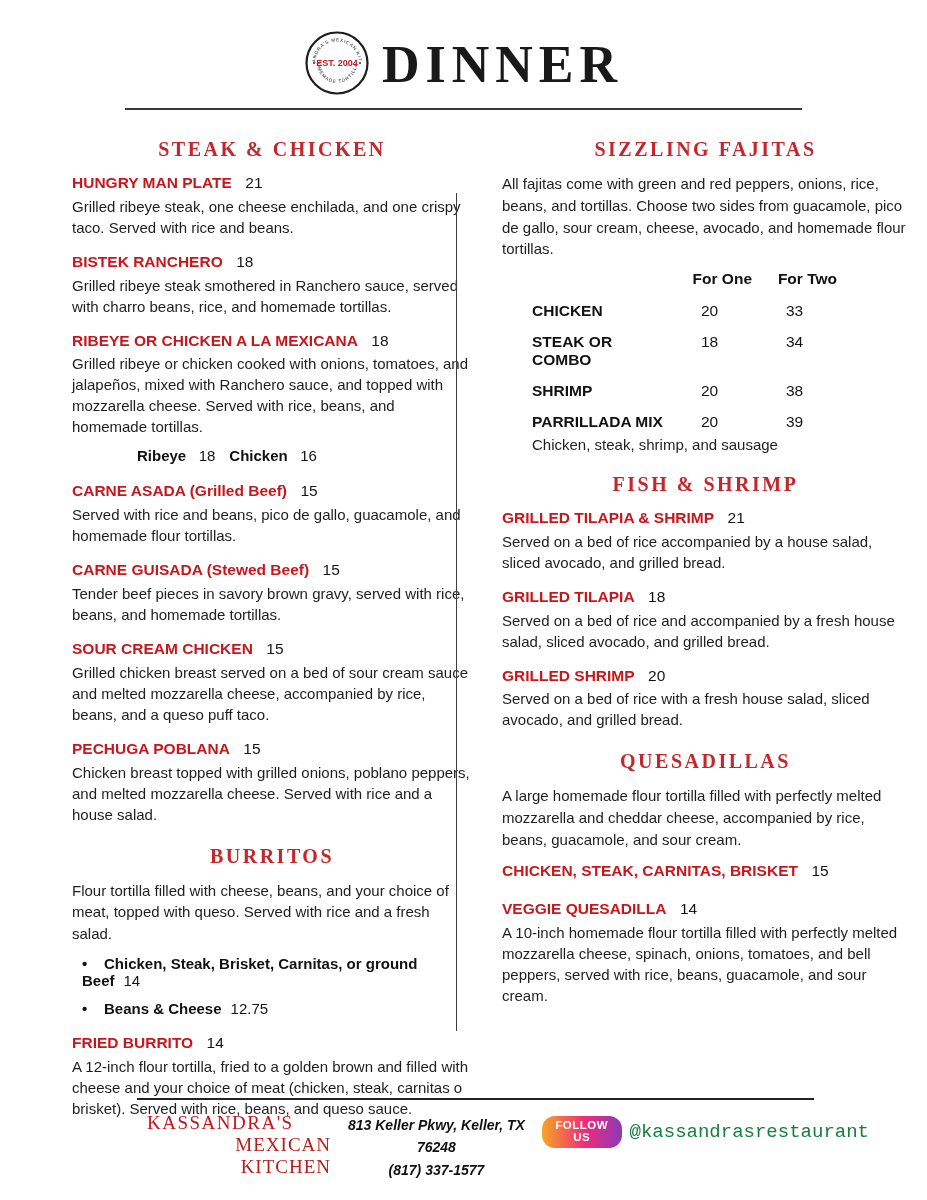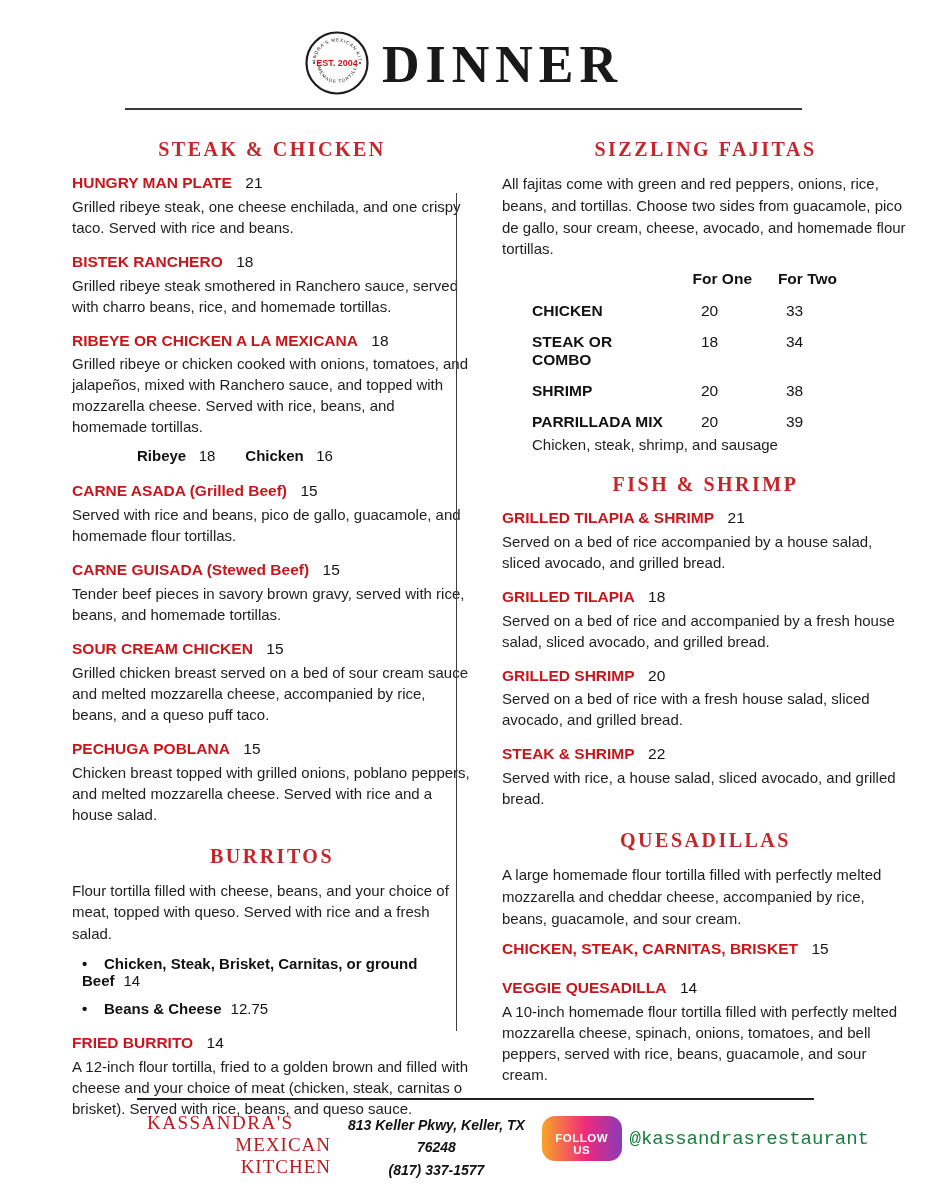--- a/index.html
+++ b/index.html
@@ -41,21 +41,21 @@
     color: #c4262b; text-align: center; margin-bottom: 12px;
   }
   .section-title.spaced { margin-top: 20px; }
 
   .menu-item { margin-bottom: 14px; }
   .item-head { line-height: 1.3; }
   .item-name { font-size: 15.5px; font-weight: 700; color: #c9161c; }
   .item-price { font-size: 15.5px; font-weight: 400; color: #141414; margin-left: 9px; }
   .item-desc { font-size: 15px; line-height: 1.4; color: #1e1e1e; margin-top: 2px; }
 
-  .variants { display: flex; gap: 30px; margin: 10px 0 16px 65px; }
+  .variants { display: flex; gap: 14px; margin: 10px 0 16px 65px; }
   .variant-name { font-weight: 700; font-size: 15px; color: #111; }
   .variant-price { font-weight: 400; font-size: 15px; color: #141414; margin-left: 8px; }
 
   .intro { font-size: 15px; line-height: 1.45; color: #1e1e1e; margin-bottom: 10px; }
 
   .bullet-list { list-style: none; margin: 2px 0 16px 10px; }
   .bullet-list li { margin-bottom: 11px; font-size: 15px; }
   .bullet-dot { display:inline-block; width: 22px; color:#111; font-weight:700; }
   .bullet-name { font-weight: 700; color:#111; }
   .bullet-price { font-weight: 400; color: #141414; margin-left: 9px; }
@@ -83,21 +83,21 @@
   .brand-line1 { color: #c4161c; font-size: 19px; letter-spacing: 1.5px; font-weight: 400; }
   .brand-line2 { color: #b91c1c; font-size: 19px; letter-spacing: 1px; font-weight: 400; text-align: right; }
   .contact {
     text-align: center; font-weight: 700; font-style: italic;
     font-size: 14px; line-height: 1.6; color: #111; padding-top: 2px;
   }
   .follow { display: flex; align-items: center; gap: 8px; padding-top: 4px; }
   .follow-pill {
     background: linear-gradient(90deg, #f9a428, #ee2a7b 55%, #8a3ab9);
     color: #fff; font-weight: 700; font-size: 11.5px; letter-spacing: 0.5px;
-    padding: 16px 10px 5px 10px; border-radius: 13px; border: none; cursor: pointer;
+    padding: 3px 10px 5px 10px; border-radius: 13px; border: none; cursor: pointer;
     font-family: "Liberation Sans", sans-serif;
   }
   .follow-handle { font-family: Liberation Mono, monospace; font-size: 19px; color: #15803d; }
 </style>
 </head>
 <body>
 
 <div class="page">
 
   <div class="masthead">
@@ -273,27 +273,20 @@
 
       <div class="menu-item">
         <div class="item-head">
           <span class="item-name">GRILLED SHRIMP</span>
           <span class="item-price">20</span>
         </div>
         <div class="item-desc">Served on a bed of rice with a fresh house salad, sliced avocado, and grilled bread.</div>
       </div>
 
 
-      <div class="menu-item">
-        <div class="item-head">
-          <span class="item-name">STEAK &amp; SHRIMP</span>
-          <span class="item-price">22</span>
-        </div>
-        <div class="item-desc">Served with rice, a house salad, sliced avocado, and grilled bread.</div>
-      </div>
 
       <h2 class="section-title spaced">QUESADILLAS</h2>
       <p class="intro">A large homemade flour tortilla filled with perfectly melted mozzarella and cheddar cheese, accompanied by rice, beans, guacamole, and sour cream.</p>
 
       <div class="menu-item">
         <div class="item-head">
           <span class="item-name">CHICKEN, STEAK, CARNITAS, BRISKET</span>
           <span class="item-price">15</span>
         </div>
       </div>

